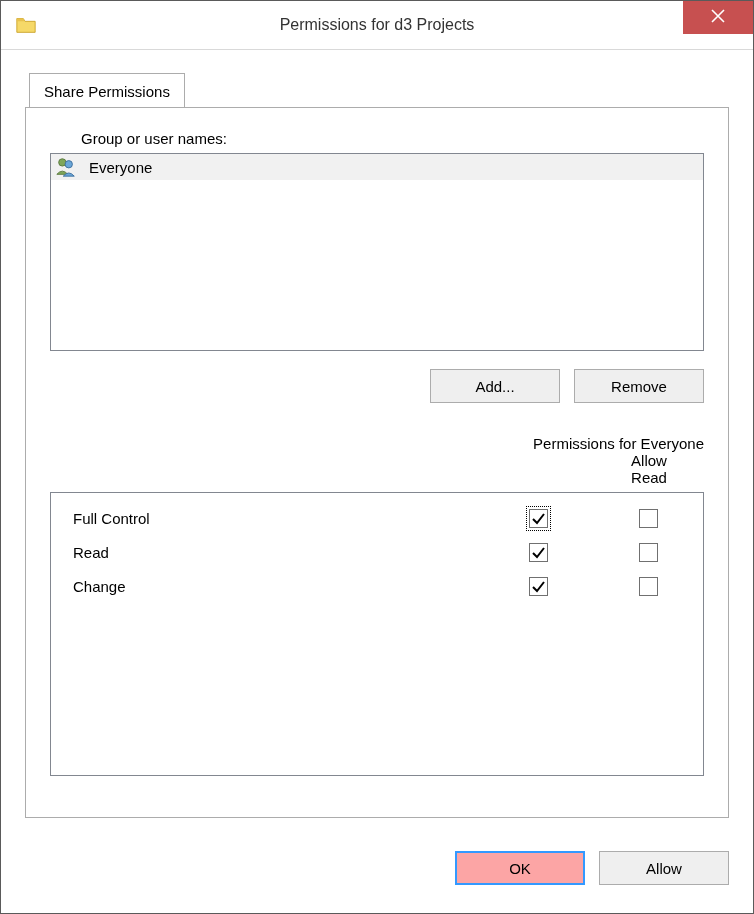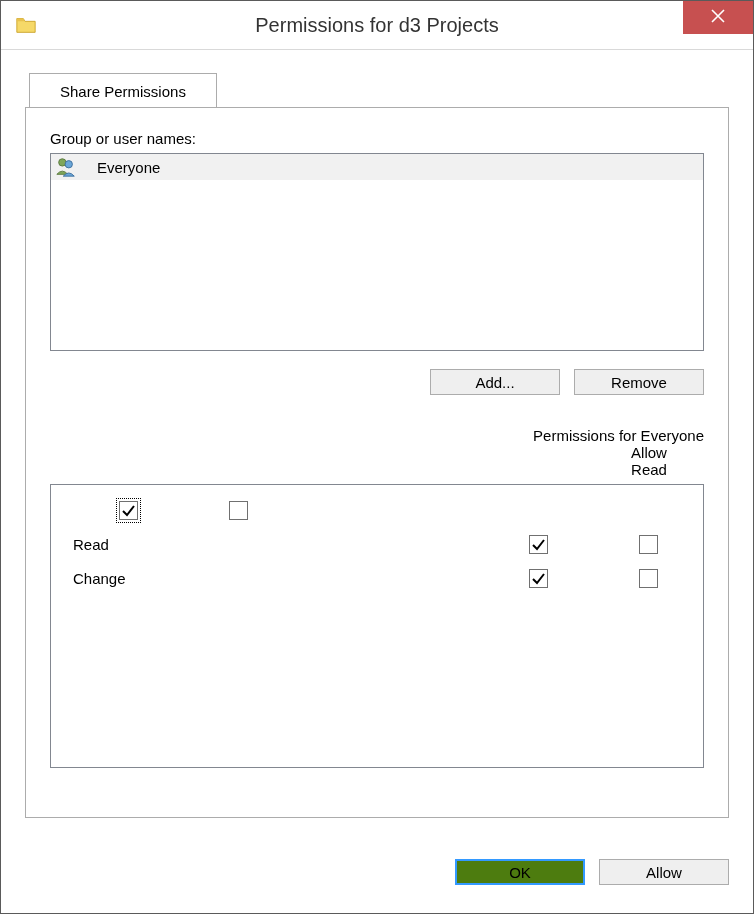--- a/index.html
+++ b/index.html
@@ -31,21 +31,21 @@
   }
   .titlebar .folder-ico {
     margin-left: 14px;
     width: 22px; height: 22px;
     position: relative;
   }
   .titlebar .title-text {
     position: absolute;
     left: 0; right: 0;
     text-align: center;
-    font-size: 20px;
+    font-size: 16px;
     color: #333;
     pointer-events: none;
   }
   .close-btn {
     position: absolute;
     right: 0; top: 0;
     width: 70px; height: 33px;
     background: #c75050;
     display: flex;
     align-items: center;
@@ -67,81 +67,82 @@
     bottom: 95px;
   }
   .tab-header {
     height: 36px;
     position: relative;
   }
   .tab {
     position: absolute;
     left: 4px; bottom: -1px;
     height: 36px;
-    padding: 0 30px;
+    padding: 0 14px;
     background: #fff;
     border: 1px solid #acacac;
     border-bottom: 1px solid #fff;
     display: flex;
     align-items: center;
     font-size: 15px;
     color: #000;
   }
   .tab-panel {
     border: 1px solid #acacac;
     background: #fff;
     position: absolute;
     left: 0; right: 0;
     top: 35px; bottom: 0;
     padding: 22px 24px 18px 24px;
   }
   .section-label {
     font-size: 15px;
     color: #000;
     margin-bottom: 6px;
+    margin-left: 31px;
   }
 
   .users-list {
     border: 1px solid #828790;
     background: #fff;
     height: 198px;
     overflow: auto;
   }
   .user-row {
     display: flex;
     align-items: center;
     height: 26px;
     padding: 0 4px;
-    gap: 20px;
+    gap: 12px;
     font-size: 15px;
   }
   .user-row.selected { background: #f1f1f1; }
   .user-ico { width: 22px; height: 22px; flex: 0 0 auto; }
 
   .btn-row {
     margin-top: 18px;
     display: flex;
     justify-content: flex-end;
     gap: 14px;
   }
   button.win {
-    height: 26px;
+    height: 34px;
     min-width: 130px;
     padding: 0 14px;
     background: #efefef;
     border: 1px solid #acacac;
     font: inherit;
     color: #000;
     cursor: default;
   }
   button.win.primary {
     border: 1px solid #3399ff;
     outline: 1px solid #3399ff;
     outline-offset: -2px;
-    background: #4d7c0f;
+    background: #fca5a5;
   }
 
   .perm-header {
     margin-top: 32px;
     display: flex;
     align-items: flex-end;
     font-size: 15px;
     flex-direction: column;
   }
   .perm-header .ph-left { flex: 1; }
@@ -245,20 +246,21 @@
         </div>
 
         <div class="perm-header">
           <div class="ph-left">Permissions for Everyone</div>
           <div class="ph-col">Allow</div>
           <div class="ph-col">Read</div>
         </div>
 
         <div class="perm-list" id="perm-list">
             <div class="perm-row">
+              <div class="pr-label">Full Control</div>
               <div class="pr-col">
                 <span class="cb checked focused">
                   <svg viewBox="0 0 13 13">
                     <path d="M1 7 L5 11 L12 2" fill="none" stroke="#000" stroke-width="2"></path>
                   </svg>
                 </span>
               </div>
               <div class="pr-col">
                 <span class="cb"></span>
               </div>

